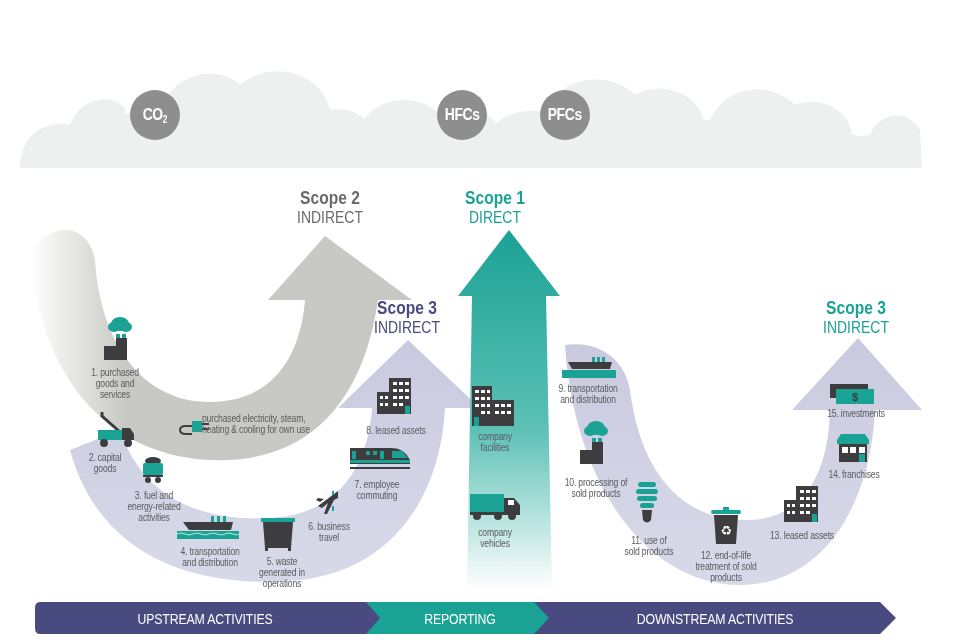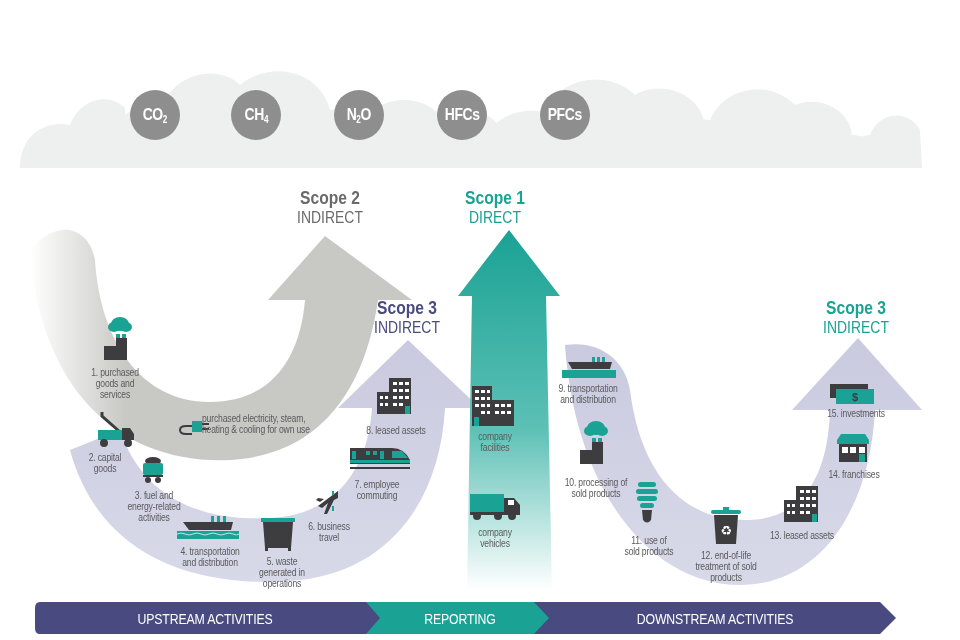--- a/index.html
+++ b/index.html
@@ -55,26 +55,20 @@
 
     <path fill="url(#lavFade)" d="M565,345 C575,490 650,585 740,585 C820,585 870,510 875,410 L922,410 L858,338 L792,410 L830,410 C828,480 800,518 750,520 C680,522 640,470 630,390 C625,360 600,340 565,345 Z"></path>
 
     <path fill="#484a80" d="M40,602 L372,602 L385,618 L372,634 L40,634 Q35,634 35,628 L35,608 Q35,602 40,602 Z"></path>
     <path fill="#1aa294" d="M366,602 L540,602 L555,618 L540,634 L366,634 L380,618 Z"></path>
     <path fill="#484a80" d="M534,602 L880,602 L896,618 L880,634 L534,634 L549,618 Z"></path>
   </svg>
 
   <div class="gas" style="left:130px;top:90px">
       <span class="inner"><span>CO</span><sub>2</sub></span>
-    </div>
-  <div class="gas" style="left:231px;top:90px">
-      <span class="inner"><span>CH</span><sub>4</sub></span>
-    </div>
-  <div class="gas" style="left:334px;top:90px">
-      <span class="inner"><span>N</span><sub>2</sub><span>O</span></span>
     </div>
   <div class="gas" style="left:540px;top:90px">
       <span class="inner"><span>PFCs</span></span>
     </div>
   <div class="gas" style="left:437px;top:90px">
       <span class="inner"><span>HFCs</span></span>
     </div>
 
   <div class="scope-title" style="left:280px;top:188px;width:100px;color:#6a6a6c">
     <span class="t1">Scope 2</span>

